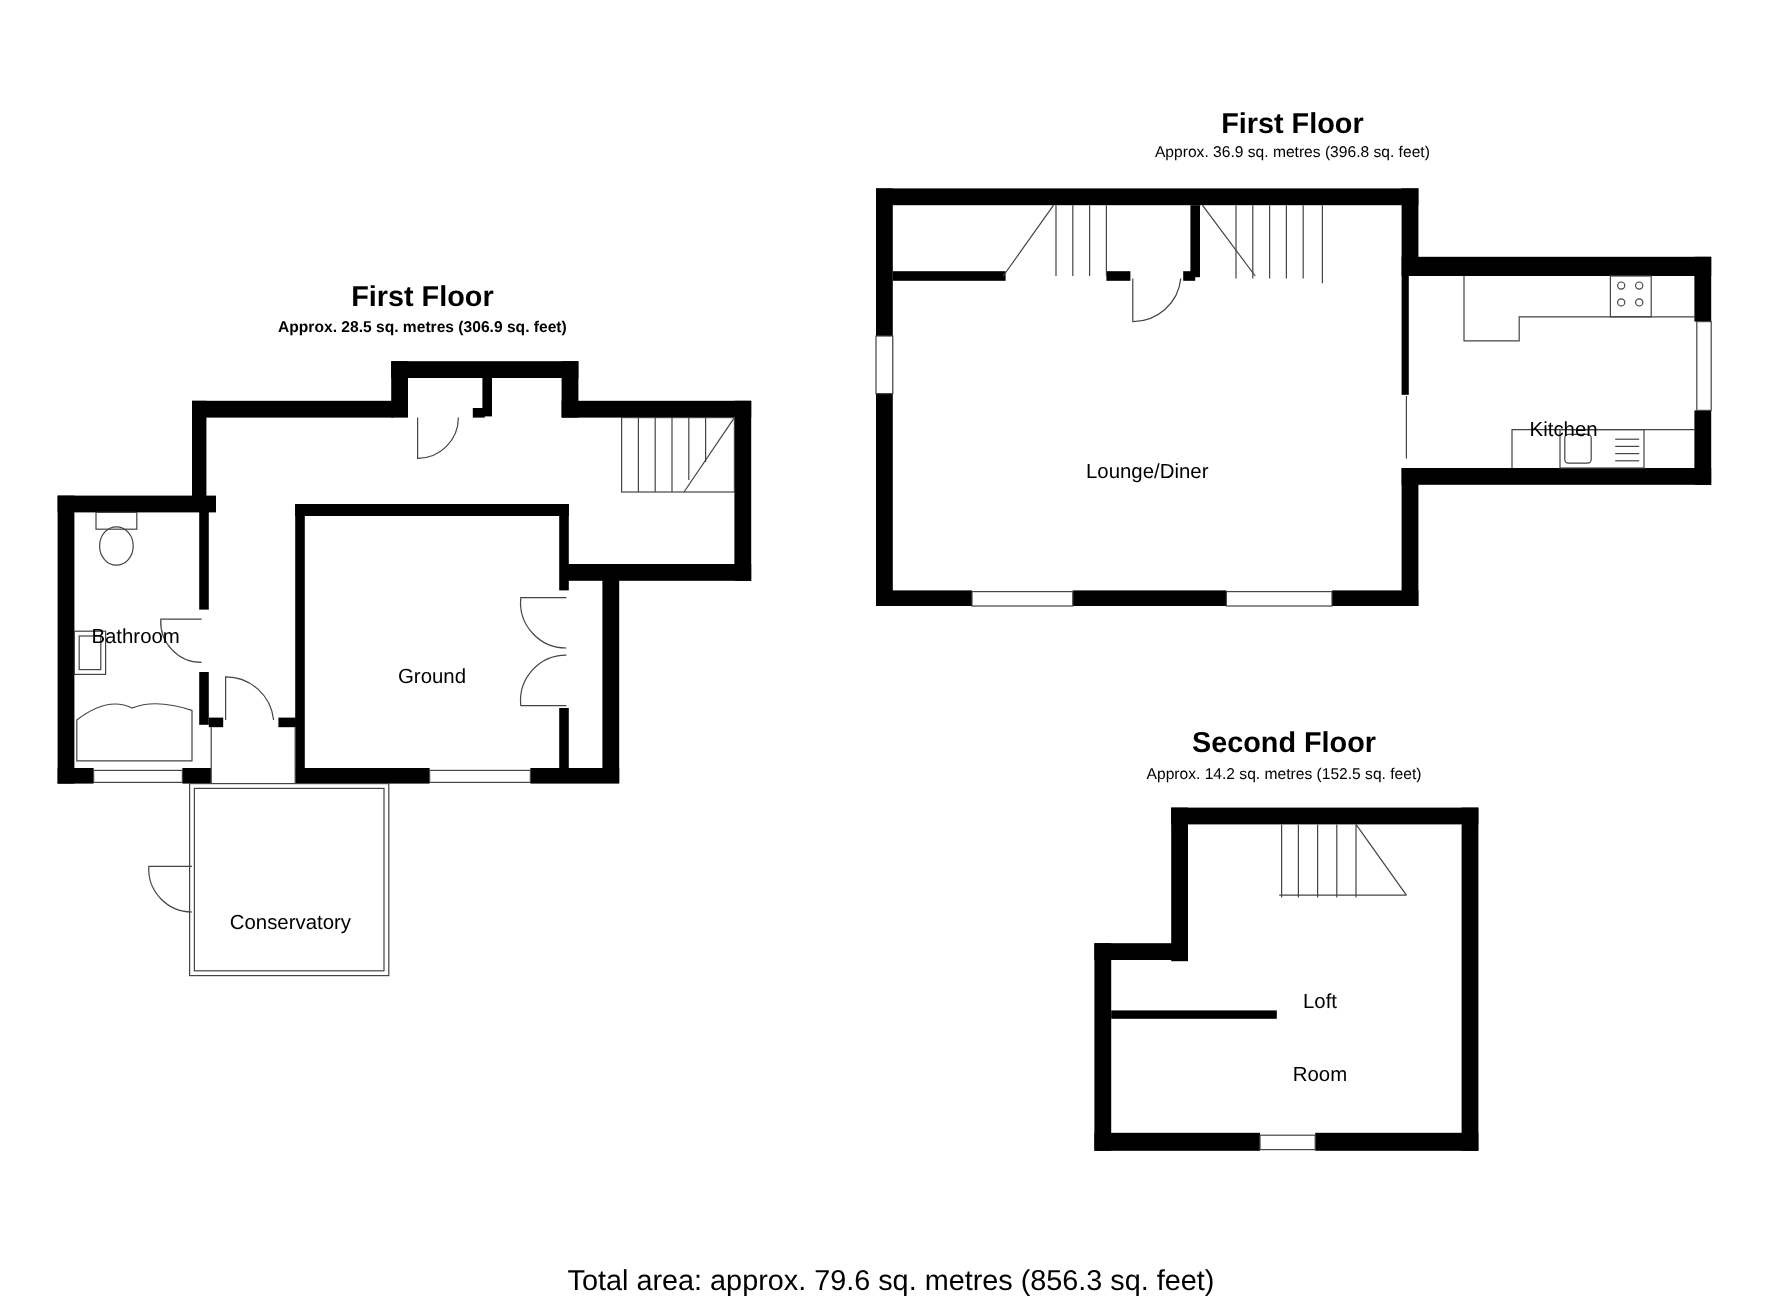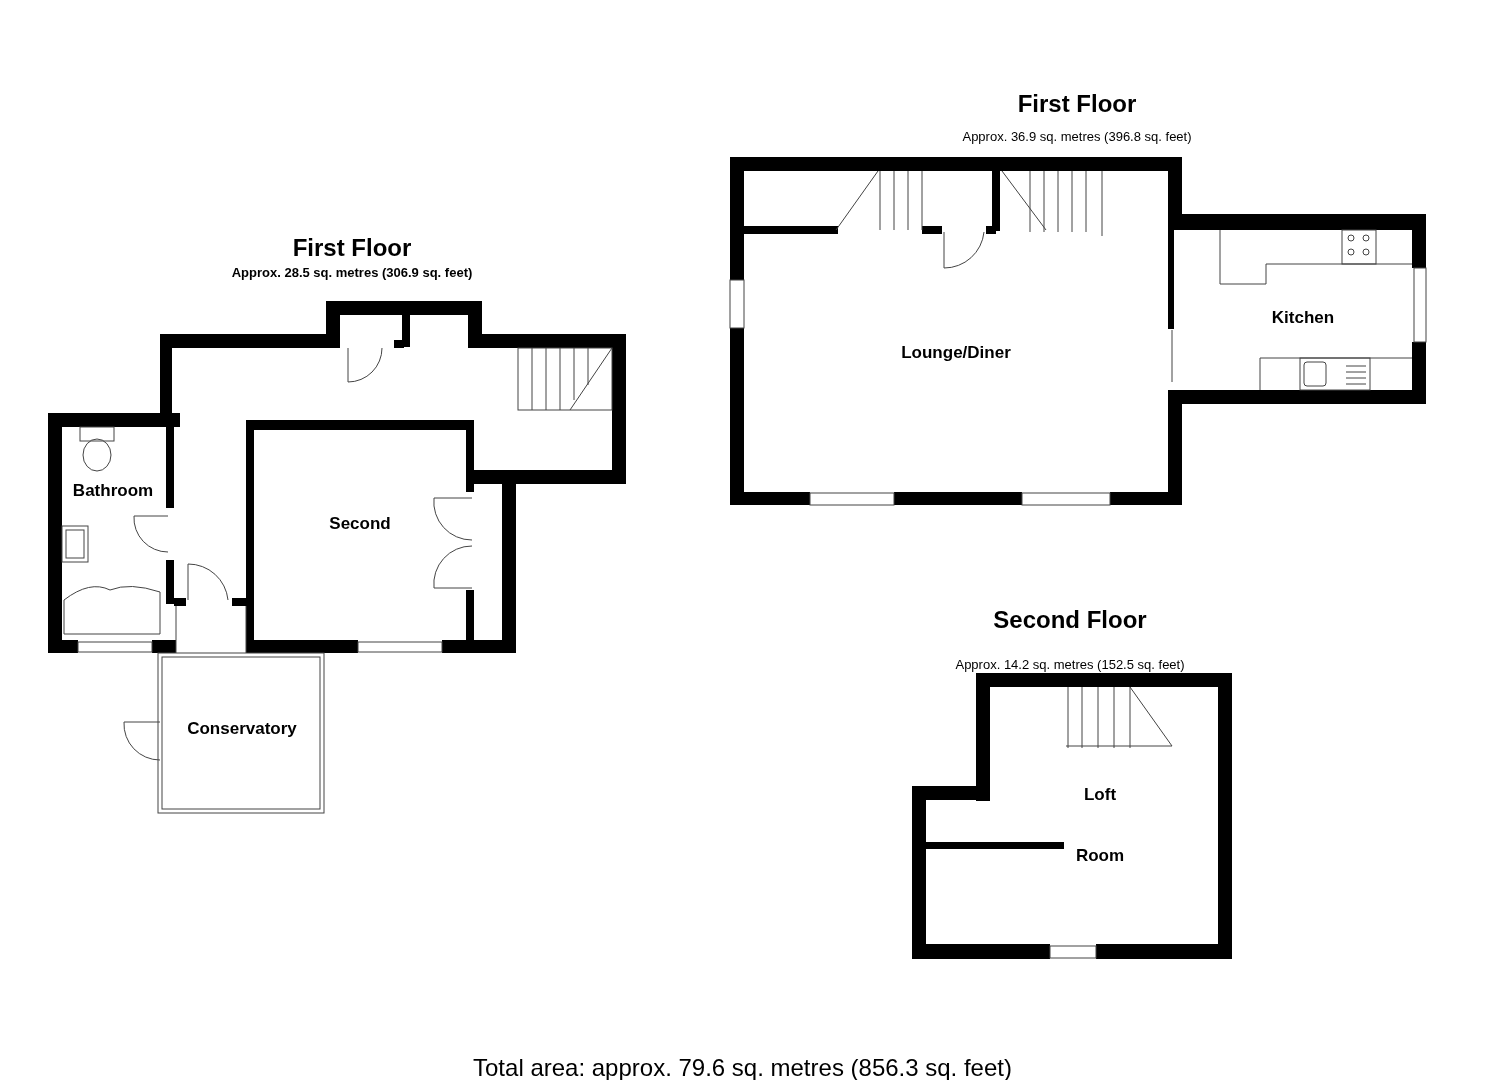--- a/index.html
+++ b/index.html
@@ -1,19 +1,19 @@
 <!DOCTYPE html>
 <html><head>
 <meta charset="utf-8">
 <style>
   html, body { margin:0; padding:0; background:#ffffff; }
   body { width:1485px; height:1080px; position:relative; overflow:hidden; font-family:"Liberation Sans", sans-serif; color:#000; }
   .title { position:absolute; font-weight:bold; font-size:24px; text-align:right; white-space:nowrap; transform:translateX(-50%); }
   .sub { position:absolute; font-size:13px; text-align:center; white-space:nowrap; transform:translateX(-50%); }
-  .room { position:absolute; font-weight:bold; font-size:17px; text-align:center; white-space:nowrap; transform:translateX(-50%); line-height:22px; }
+  .room { position:absolute; font-weight:normal; font-size:17px; text-align:center; white-space:nowrap; transform:translateX(-50%); line-height:22px;margin-top:40px; }
   .total { position:absolute; font-size:24px; left:50%; top:1054px; transform:translateX(-50%); white-space:nowrap; }
   svg.plan { position:absolute; left:0; top:0; }
 </style>
 </head>
 <body>
 
 <svg class="plan" width="1485" height="1080" viewBox="0 0 1485 1080">
 
   <g fill="#000">
 
@@ -157,26 +157,26 @@
     <line x1="1130" y1="687" x2="1172" y2="746"></line>
     <line x1="1066" y1="746" x2="1172" y2="746"></line>
     <rect x="1050" y="946" width="46" height="12"></rect>
   </g>
 </svg>
 
 <div class="title" style="left:352px; top:234px;">First Floor</div>
 <div class="sub" style="left:352px; top:265px;font-weight:bold;">Approx. 28.5 sq. metres (306.9 sq. feet)</div>
 
 <div class="title" style="left:1077px; top:90px;">First Floor</div>
-<div class="sub" style="left:1077px; top:129px;">Approx. 36.9 sq. metres (396.8 sq. feet)</div>
+<div class="sub" style="left:1077px; top:119px;">Approx. 36.9 sq. metres (396.8 sq. feet)</div>
 
 <div class="title" style="left:1070px; top:606px;">Second Floor</div>
-<div class="sub" style="left:1070px; top:637px;margin-top:20px;">Approx. 14.2 sq. metres (152.5 sq. feet)</div>
+<div class="sub" style="left:1070px; top:637px;">Approx. 14.2 sq. metres (152.5 sq. feet)</div>
 
 <div class="room" style="left:113px; top:480px;">Bathroom</div>
-<div class="room" style="left:360px; top:513px;">Second</div>
+<div class="room" style="left:360px; top:513px;">Ground</div>
 <div class="room" style="left:242px; top:718px;">Conservatory</div>
 <div class="room" style="left:956px; top:342px;">Lounge/Diner</div>
 <div class="room" style="left:1303px; top:307px;">Kitchen</div>
 <div class="room" style="left:1100px; top:784px;">Loft</div>
 <div class="room" style="left:1100px; top:845px;">Room</div>
 
 <div class="total">Total area: approx. 79.6 sq. metres (856.3 sq. feet)</div>
 
 </body></html>

